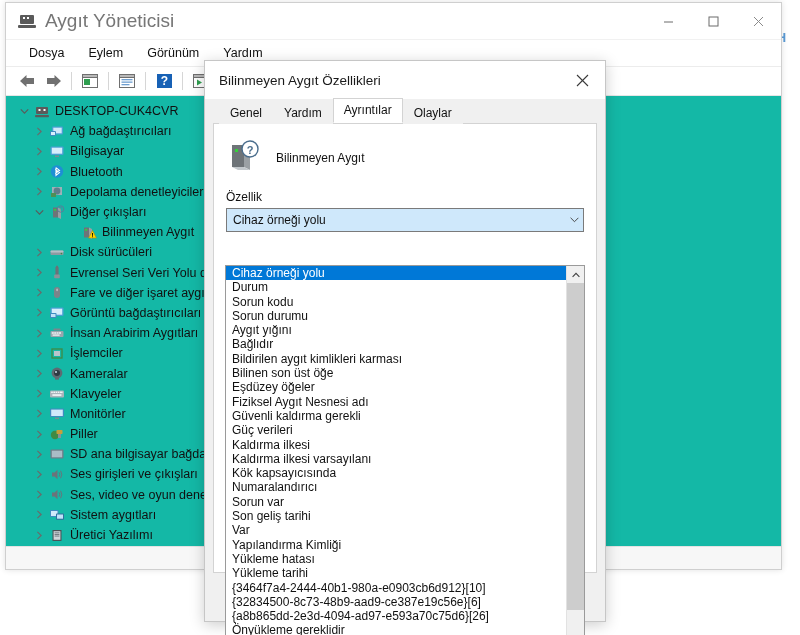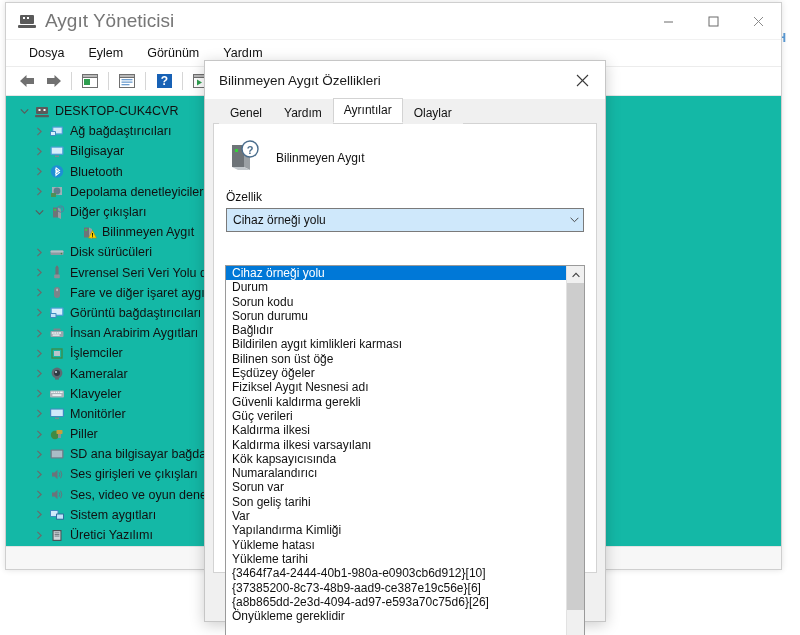--- a/index.html
+++ b/index.html
@@ -640,39 +640,40 @@
             </svg>
         </div>
       </div>
 
       <div class="listbox">
         <div class="list-items" id="ddlist">
             <div class="li sel">Cihaz örneği yolu</div>
             <div class="li">Durum</div>
             <div class="li">Sorun kodu</div>
             <div class="li">Sorun durumu</div>
+            <div class="li">Aygıt yığını</div>
             <div class="li">Bağlıdır</div>
             <div class="li">Bildirilen aygıt kimlikleri karması</div>
             <div class="li">Bilinen son üst öğe</div>
             <div class="li">Eşdüzey öğeler</div>
             <div class="li">Fiziksel Aygıt Nesnesi adı</div>
             <div class="li">Güvenli kaldırma gerekli</div>
             <div class="li">Güç verileri</div>
             <div class="li">Kaldırma ilkesi</div>
             <div class="li">Kaldırma ilkesi varsayılanı</div>
             <div class="li">Kök kapsayıcısında</div>
             <div class="li">Numaralandırıcı</div>
             <div class="li">Sorun var</div>
             <div class="li">Son geliş tarihi</div>
             <div class="li">Var</div>
             <div class="li">Yapılandırma Kimliği</div>
             <div class="li">Yükleme hatası</div>
             <div class="li">Yükleme tarihi</div>
             <div class="li">{3464f7a4-2444-40b1-980a-e0903cb6d912}[10]</div>
-            <div class="li">{37385200-8c73-48b9-aad9-ce387e19c56e}[6]</div>
+            <div class="li">{32834500-8c73-48b9-aad9-ce387e19c56e}[6]</div>
             <div class="li">{a8b865dd-2e3d-4094-ad97-e593a70c75d6}[26]</div>
             <div class="li">Önyükleme gereklidir</div>
           </div>
         <div class="sbar">
           <div class="sbtn">
             <svg width="8" height="6" viewBox="0 0 8 6">
                 <path d="M0.6 4.8 L4 1.3 L7.4 4.8" fill="none" stroke="#404040" stroke-width="1.1"></path>
               </svg>
           </div>
           <div class="strack">

